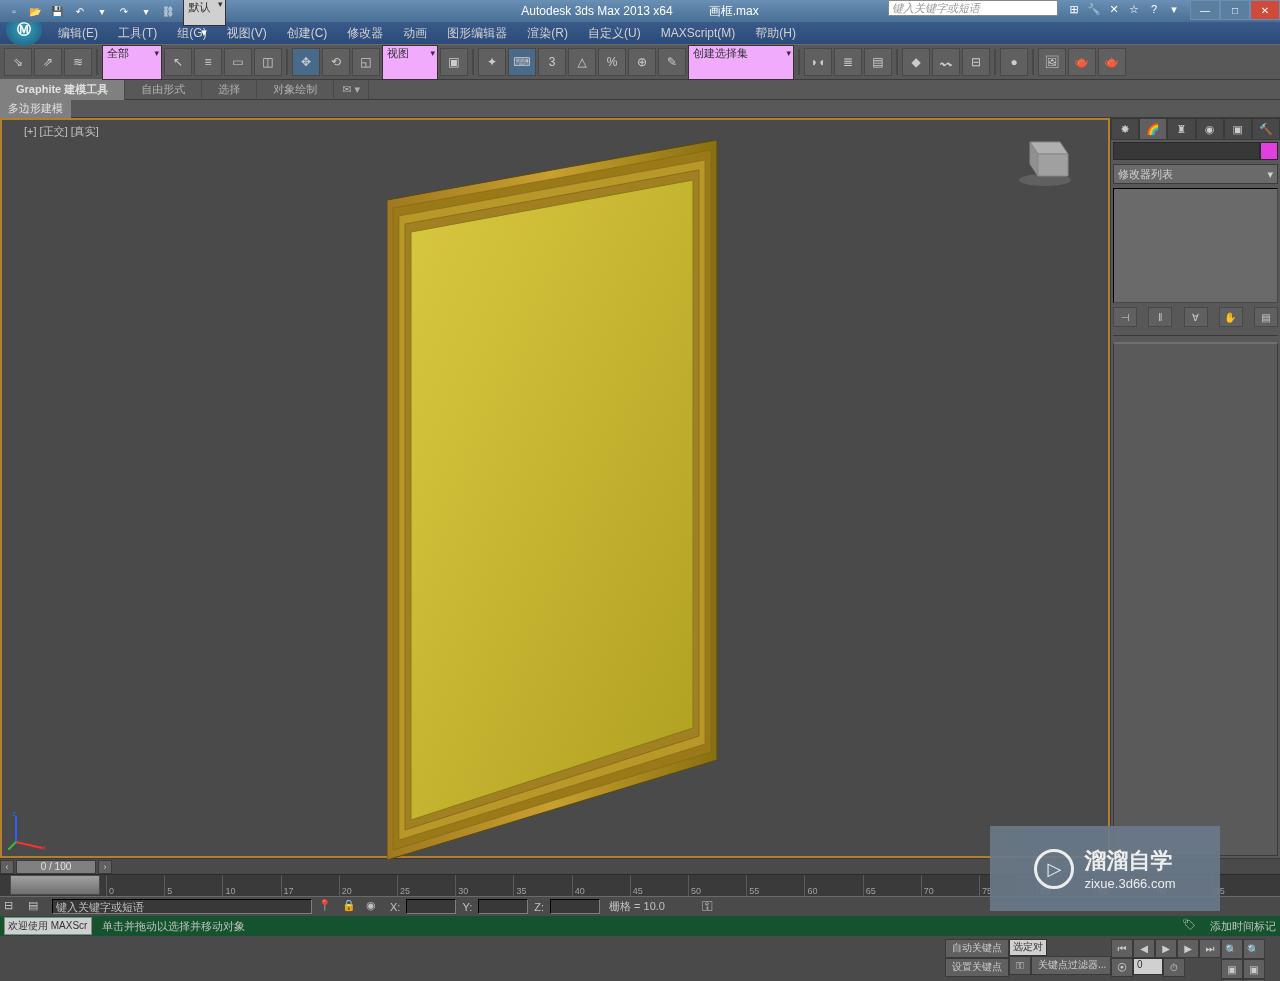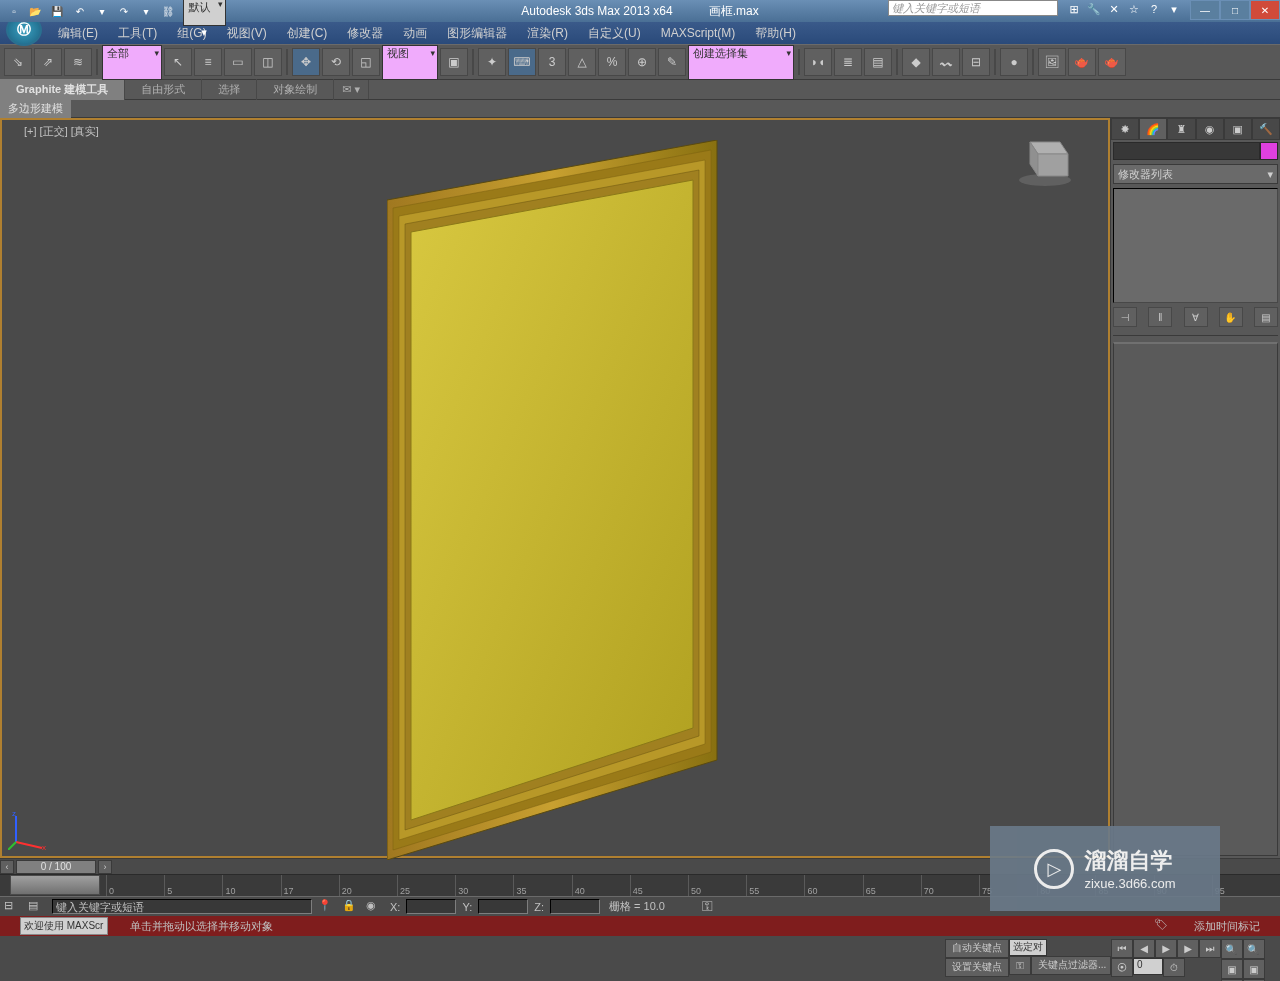--- a/index.html
+++ b/index.html
@@ -79,21 +79,21 @@
 .trackbar{height:22px;background:#3a3a3a;position:relative;border-top:1px solid #2a2a2a;}
 .trackbar .tbslider{position:absolute;left:10px;top:0;width:90px;height:20px;background:linear-gradient(#a0a0a0,#707070);border:1px solid #4a4a4a;}
 .trackbar .ticks{position:absolute;left:106px;right:10px;top:0;height:100%;display:flex;}
 .trackbar .tick{flex:1;border-left:1px solid #5a5a5a;font-size:9px;color:#a0a0a0;padding-left:2px;display:flex;align-items:flex-end;}
 
 .statusbar{height:20px;background:#4a4a4a;display:flex;align-items:center;padding:0 4px;gap:6px;font-size:11px;color:#c0c0c0;border-top:1px solid #6a6a6a;}
 .statusbar .sfield{height:15px;background:#383838;border:1px inset #2a2a2a;padding:0 3px;min-width:50px;}
 .statusbar .msg{width:260px;}
 .statusbar .slabel{}
 
-.statusbar2{height:20px;background:#7f1d1d;display:flex;align-items:center;padding:0 20px;gap:22px;font-size:11px;color:#c0c0c0;}
+.statusbar2{height:20px;background:#14532d;display:flex;align-items:center;padding:0 4px;gap:10px;font-size:11px;color:#c0c0c0;}
 .statusbar2 .welcome{width:88px;background:#d0d0d0;color:#333;border:1px solid #888;padding:1px 3px;font-size:10px;white-space:nowrap;overflow:hidden;}
 
 .rightctrl{position:absolute;right:0;bottom:0;width:335px;height:42px;background:#4a4a4a;display:flex;}
 .rightctrl .col{display:flex;flex-direction:column;}
 .rightctrl .kbtn{height:19px;padding:1px 6px;background:#606060;border:1px solid #3a3a3a;font-size:10px;color:#ccc;white-space:nowrap;}
 .rightctrl .kfield{height:17px;background:#d0d0d0;color:#333;border:1px solid #333;font-size:10px;padding:0 3px;width:38px;}
 .rightctrl .playbtns{display:flex;}
 .rightctrl .pbtn{width:22px;height:19px;background:#606060;border:1px solid #3a3a3a;display:flex;align-items:center;justify-content:center;font-size:10px;color:#ccc;}
 .rightctrl .navbtns{display:flex;flex-wrap:wrap;width:90px;}
 .rightctrl .nbtn{width:22px;height:20px;background:#606060;border:1px solid #3a3a3a;display:flex;align-items:center;justify-content:center;font-size:10px;color:#ccc;}

